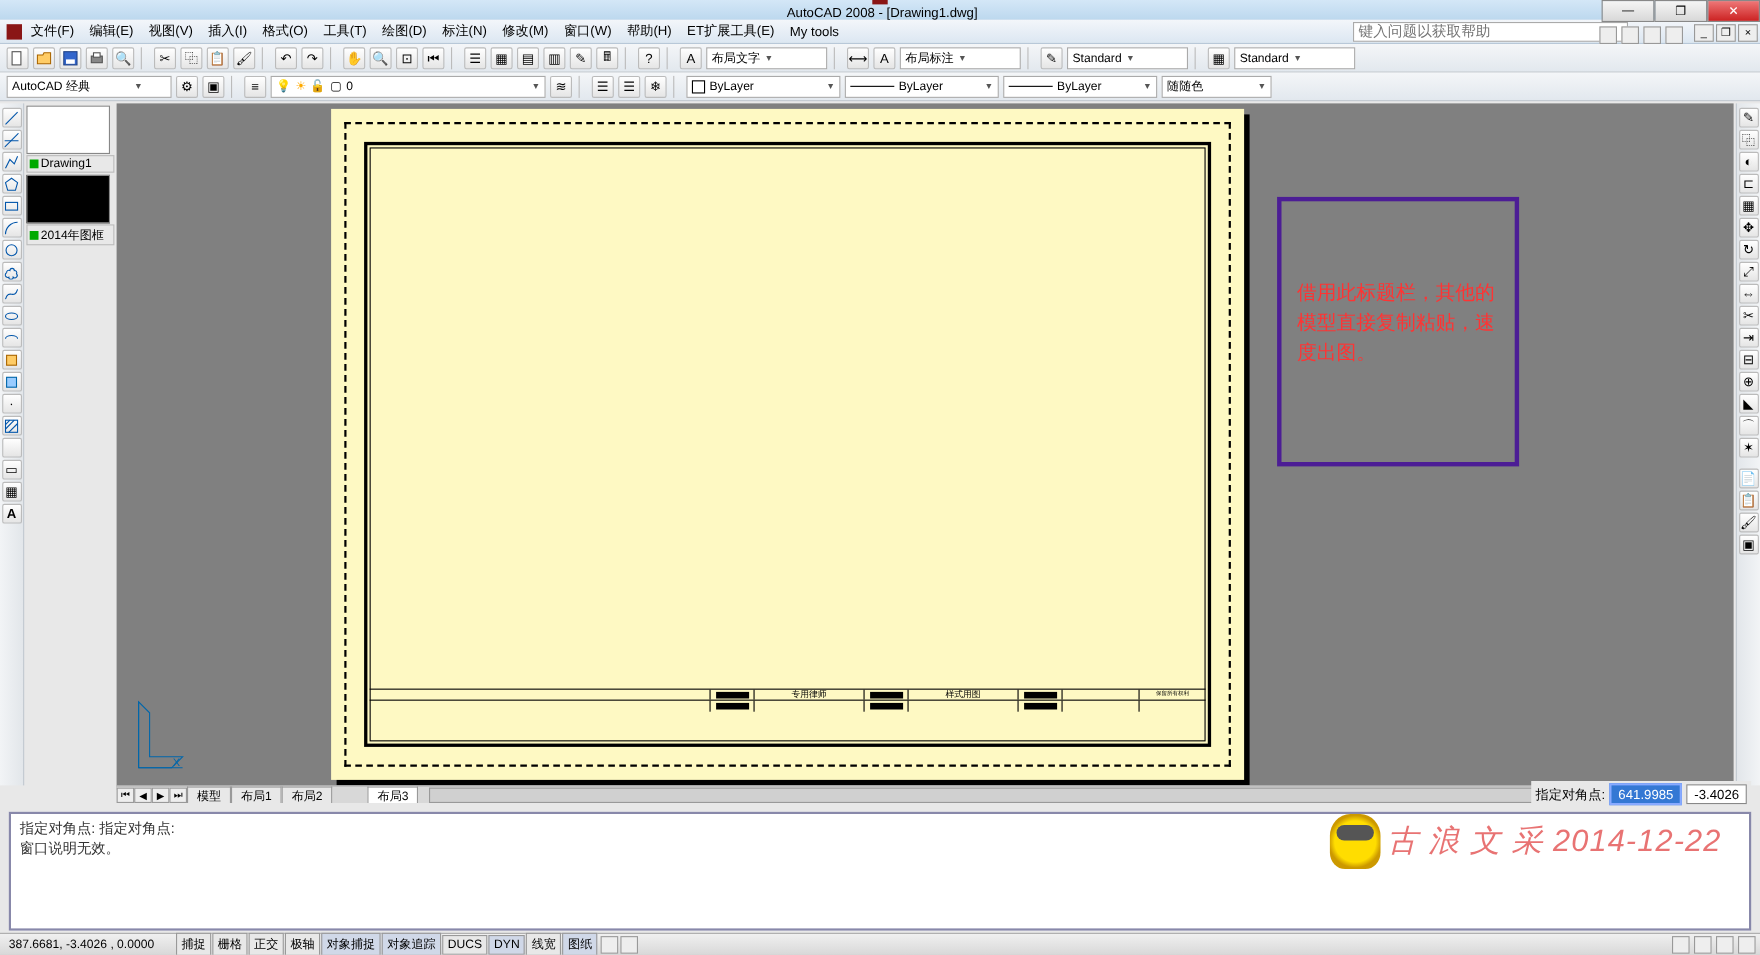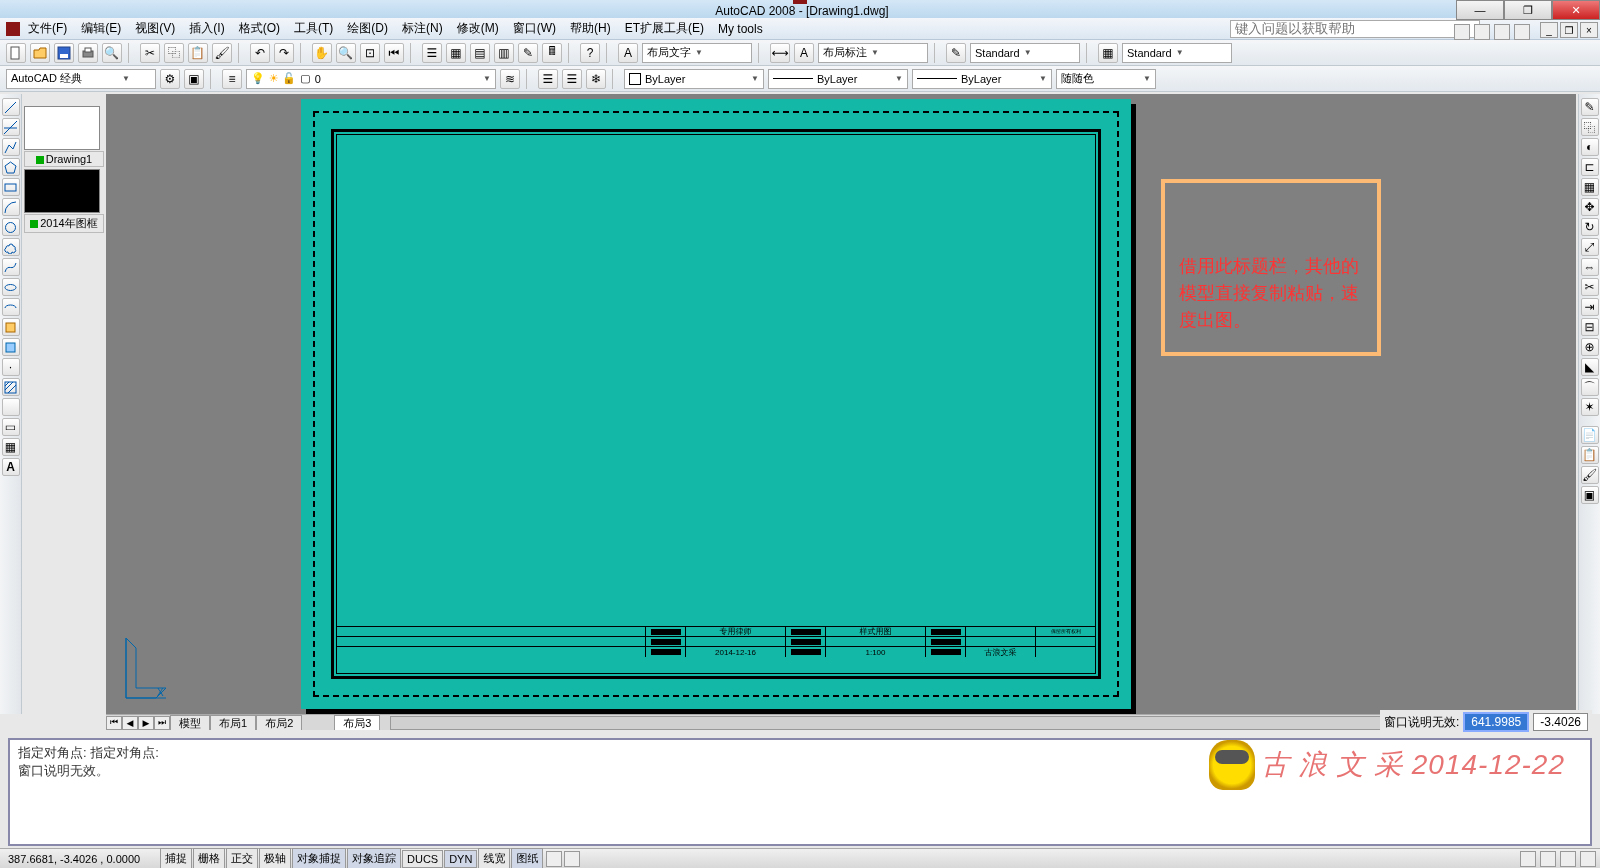--- a/index.html
+++ b/index.html
@@ -30,41 +30,41 @@
 .tdrop .arr{font-size:8px;color:#555;}
 
 
 .vtool-left{ position:absolute; left:0; top:94px; width:22px; background:linear-gradient(90deg,#f2f4f6,#e2e6ea); border-right:1px solid #c0c8d0; height:620px; display:flex;flex-direction:column;gap:2px;padding-top:4px;align-items:center;}
 .vtool-right{ position:absolute; right:0; top:94px; width:22px; background:linear-gradient(90deg,#e2e6ea,#f2f4f6); border-left:1px solid #c0c8d0; height:620px; display:flex;flex-direction:column;gap:2px;padding-top:4px;align-items:center;}
 .vbtn{ width:18px;height:18px; border:1px solid #bbb; background:linear-gradient(#fff,#e5e5e5); border-radius:2px; display:flex;align-items:center;justify-content:center;}
 .vbtn svg{width:13px;height:13px;}
 .vsep{height:6px;}
 
 
-.dwg-tabs{ position:absolute; left:24px; top:106px; width:80px;text-align:center; }
+.dwg-tabs{ position:absolute; left:24px; top:96px; width:80px; }
 .dwg-thumb{ width:76px; height:44px; background:#fff; border:1px solid #888; display:block; margin-bottom:1px;}
 .dwg-thumb.dark{ background:#000;}
 .dwg-label{ font-size:11px; background:#e8e8e8; padding:1px 2px; border:1px solid #bbb; display:block; margin-bottom:2px;}
 .dwg-label .sq{display:inline-block;width:8px;height:8px;background:#0a0;margin-right:2px;vertical-align:middle;}
 
 
 .workarea{ position:absolute; left:106px; top:94px; right:24px; bottom:150px; background:#808080; overflow:hidden;}
 .paper-shadow{ position:absolute; left:200px; top:10px; width:830px; height:610px; background:#000; }
-.paper{ position:absolute; left:195px; top:5px; width:830px; height:610px; background:#14b8a6; }
+.paper{ position:absolute; left:195px; top:5px; width:830px; height:610px; background:#fef9c3; }
 .dash-border{ position:absolute; left:12px; top:12px; right:12px; bottom:12px; border:2px dashed #000;}
 .solid-outer{ position:absolute; left:30px; top:30px; right:30px; bottom:30px; border:3px solid #000;}
 .solid-inner{ position:absolute; left:35px; top:35px; right:35px; bottom:35px; border:1px solid #000;}
 .title-block{ position:absolute; left:35px; right:35px; bottom:35px; height:48px; border-top:1px solid #000; font-size:8px;}
 .tb-row{ height:16px; display:flex; border-bottom:1px solid #000;}
 .tb-row:last-child{border-bottom:none;}
 .tb-cell{ border-right:1px solid #000; display:flex; align-items:center; justify-content:center; overflow:hidden;}
 .blk{ width:30px; height:6px; background:#000;}
 
 
-.anno-box{ position:absolute; left:1055px; top:85px; width:220px; height:177px; border:4px solid #fdba74; color:#f33; font-size:18px; padding:70px 14px 14px; line-height:1.5;}
+.anno-box{ position:absolute; left:1055px; top:85px; width:220px; height:245px; border:4px solid #4c1d95; color:#f33; font-size:18px; padding:70px 14px 14px; line-height:1.5;}
 
 
 .ucs{ position:absolute; left:15px; bottom:15px; width:50px; height:70px; }
 .ucs svg{width:50px;height:70px;}
 
 
 .layout-tabs{ position:absolute; left:106px; bottom:138px; right:24px; height:16px; background:#d8d8d8; display:flex; align-items:center; font-size:11px; border-top:1px solid #aaa;}
 .nav-btns{display:flex;}
 .nav-btn{width:16px;height:14px;border:1px solid #999;background:#eee;display:flex;align-items:center;justify-content:center;font-size:9px;}
 .ltab{ padding:0 8px; background:#e8e8e8; border:1px solid #999; border-bottom:none; height:15px; display:flex;align-items:center;}
@@ -402,36 +402,20 @@
         <div class="tb-cell" style="width:40px">
             <div class="blk"></div>
           </div>
         <div class="tb-cell" style="width:100px"></div>
         <div class="tb-cell" style="width:40px">
             <div class="blk"></div>
           </div>
         <div class="tb-cell" style="width:70px"></div>
         <div class="tb-cell" style="width:60px;font-size:5px;border-right:none"></div>
       </div>
-      <div class="tb-row" style="height:10px">
-        <div class="tb-cell" style="flex:3"></div>
-        <div class="tb-cell" style="width:40px">
-            <div class="blk"></div>
-          </div>
-        <div class="tb-cell" style="width:100px">2014-12-16</div>
-        <div class="tb-cell" style="width:40px">
-            <div class="blk"></div>
-          </div>
-        <div class="tb-cell" style="width:100px">1:100</div>
-        <div class="tb-cell" style="width:40px">
-            <div class="blk"></div>
-          </div>
-        <div class="tb-cell" style="width:70px">古浪文采</div>
-        <div class="tb-cell" style="width:60px;border-right:none"></div>
-      </div>
     </div>
   </div>
   <div class="anno-box">
     <span>借用此标题栏，其他的模型直接复制粘贴，速度出图。</span>
   </div>
   <div class="ucs">
     <svg viewBox="0 0 50 70">
         <polygon points="5,65 5,5 15,15 15,55 45,55 35,65" fill="none" stroke="#06a" stroke-width="1"></polygon>
         <line x1="5" y1="65" x2="45" y2="65" stroke="#06a"></line>
         <line x1="5" y1="65" x2="5" y2="5" stroke="#06a"></line>
@@ -449,21 +433,21 @@
     <div class="nav-btn">⏭</div>
   </div>
   <div class="ltab">模型</div>
   <div class="ltab">布局1</div>
   <div class="ltab">布局2</div>
   <div class="ltab active">布局3</div>
   <div class="hscroll"></div>
 </div>
 
 <div class="coord-overlay">
-  <span>窗口说明无效:</span>
+  <span>指定对角点:</span>
   <span class="ci sel">641.9985</span>
   <span class="ci">-3.4026</span>
 </div>
 
 <div class="cmd-window">
   <div class="cmd-hist">
     <div>指定对角点: 指定对角点:</div>
     <div>窗口说明无效。</div>
   </div>
 </div>

